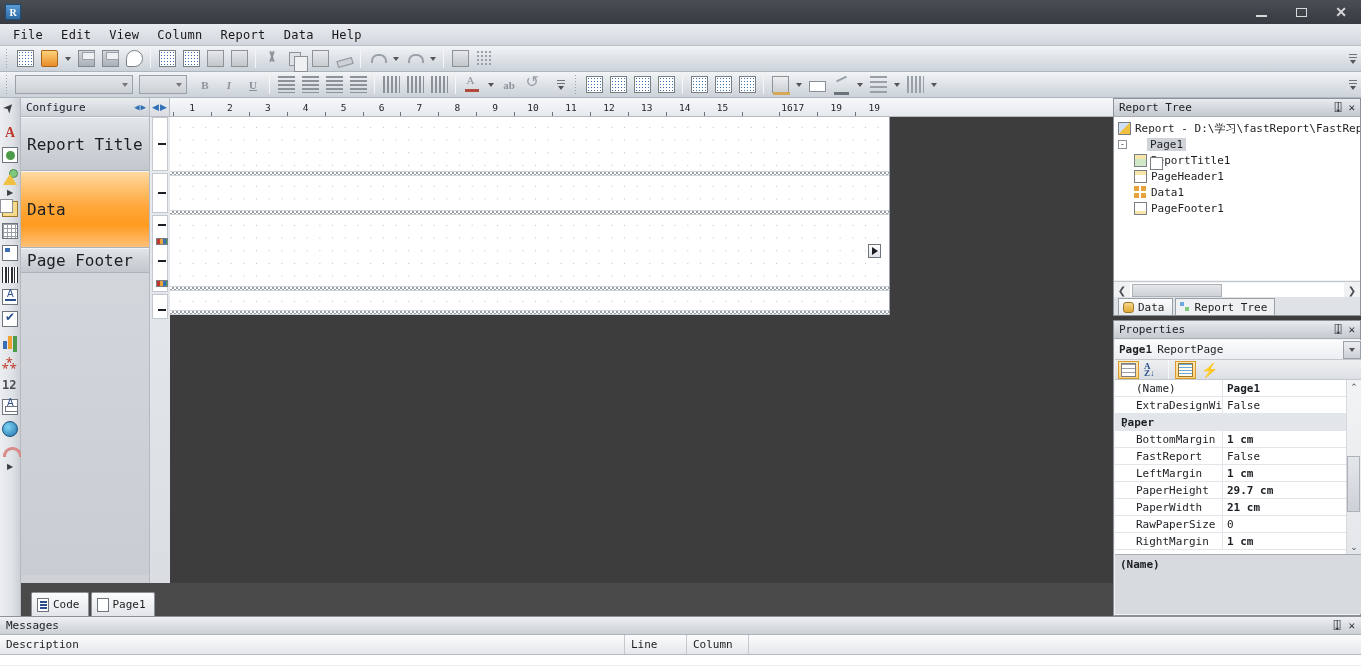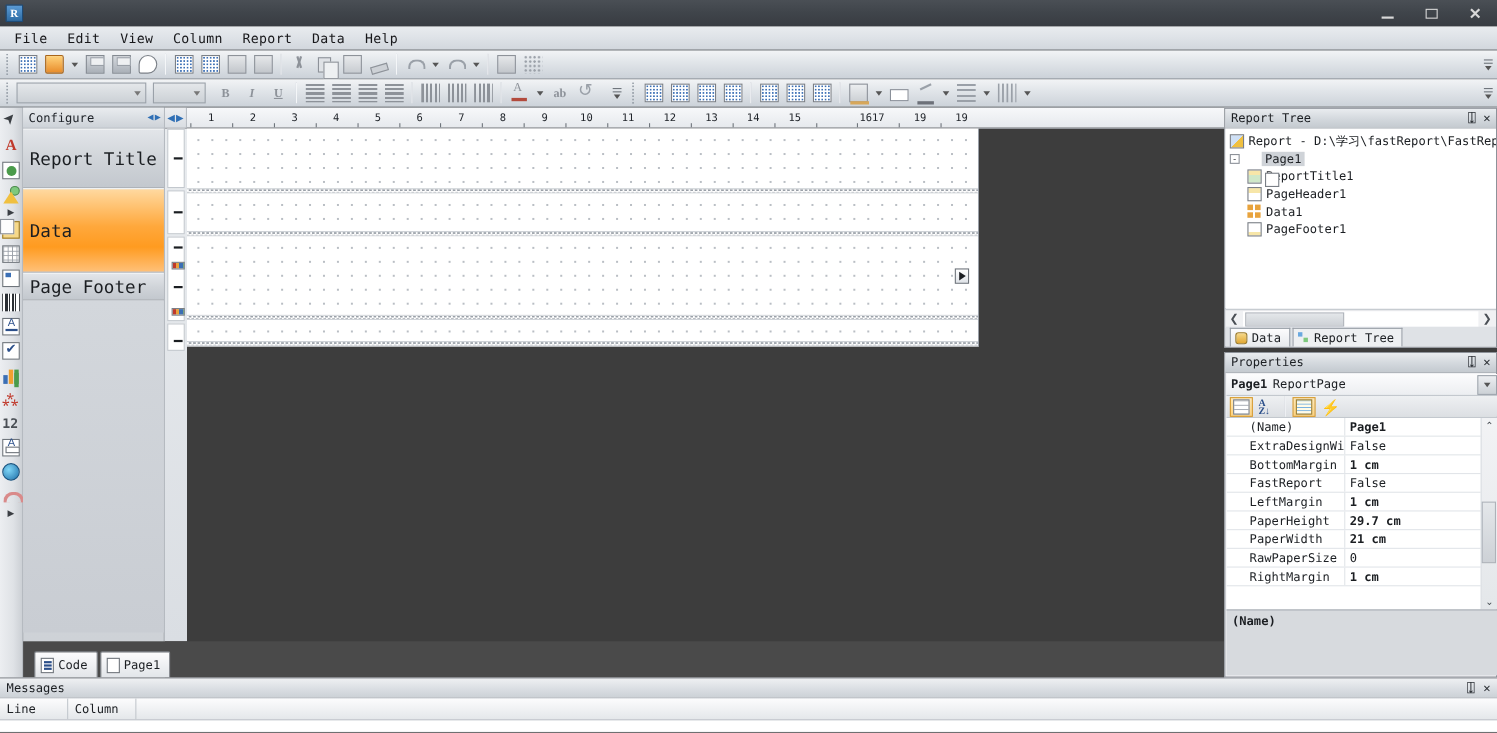--- a/index.html
+++ b/index.html
@@ -840,20 +840,24 @@
     <div class="prop-grid">
       <div class="pg-rows" id="prop-rows">
           <div class="prow">
             <div class="pname">(Name)</div>
             <div class="pval bold">Page1</div>
           </div>
           <div class="prow">
             <div class="pname">ExtraDesignWi</div>
             <div class="pval">False</div>
           </div>
+          <div class="prow cat">
+            <div class="pname">Paper</div>
+            <div class="pval"></div>
+          </div>
           <div class="prow">
             <div class="pname">BottomMargin</div>
             <div class="pval bold">1 cm</div>
           </div>
           <div class="prow">
             <div class="pname">FastReport</div>
             <div class="pval">False</div>
           </div>
           <div class="prow">
             <div class="pname">LeftMargin</div>
@@ -887,20 +891,21 @@
 
   <div id="messages">
     <div class="msg-head">
       <span>Messages</span>
       <span class="ctrls" style="margin-left:auto;display:flex;gap:8px;padding-right:6px;">
         <span class="pin">⍗</span>
         <span class="xbtn">✕</span>
       </span>
     </div>
     <div class="msg-cols">
+      <div class="msg-col" style="width:625px;">Description</div>
       <div class="msg-col" style="width:62px;">Line</div>
       <div class="msg-col" style="width:62px;">Column</div>
       <div class="msg-col" style="flex:1;border-right:none;"></div>
     </div>
     <div class="msg-body"></div>
   </div>
 
 </div>
 
 </body></html>

